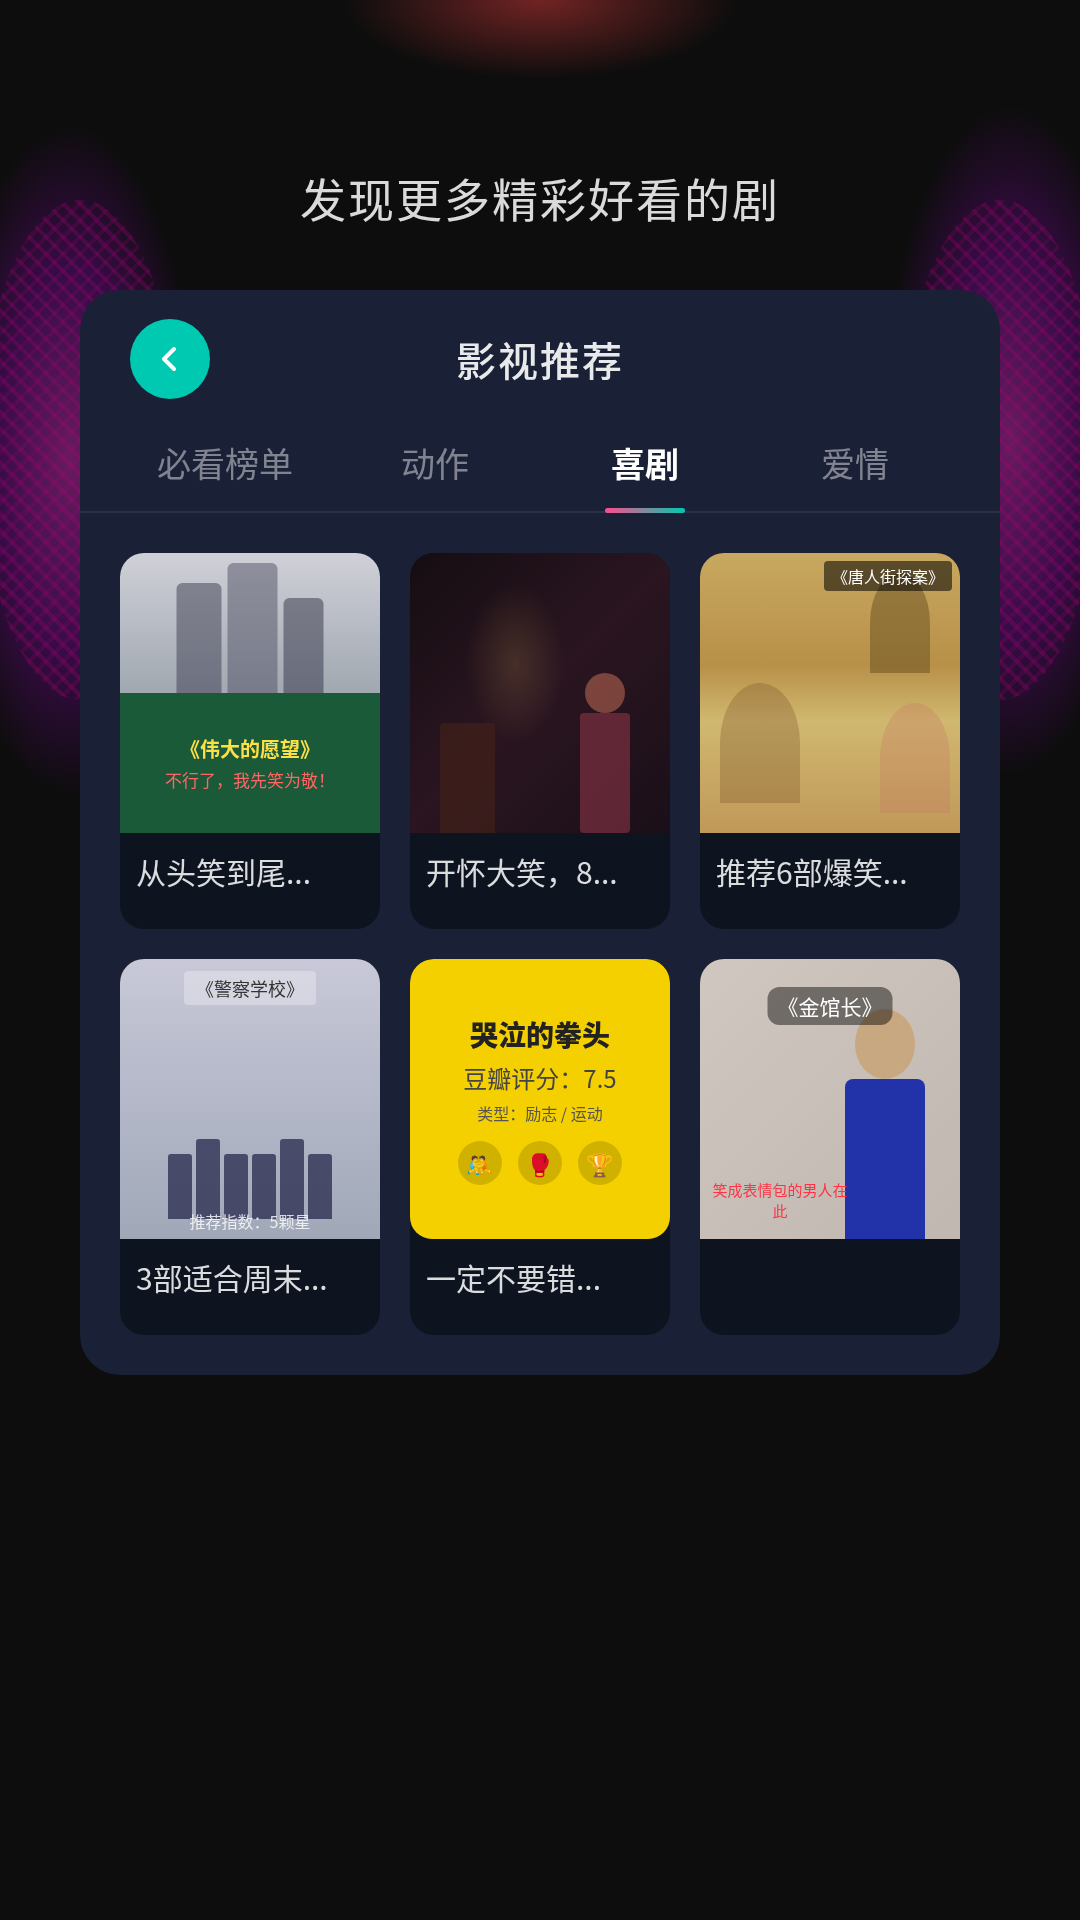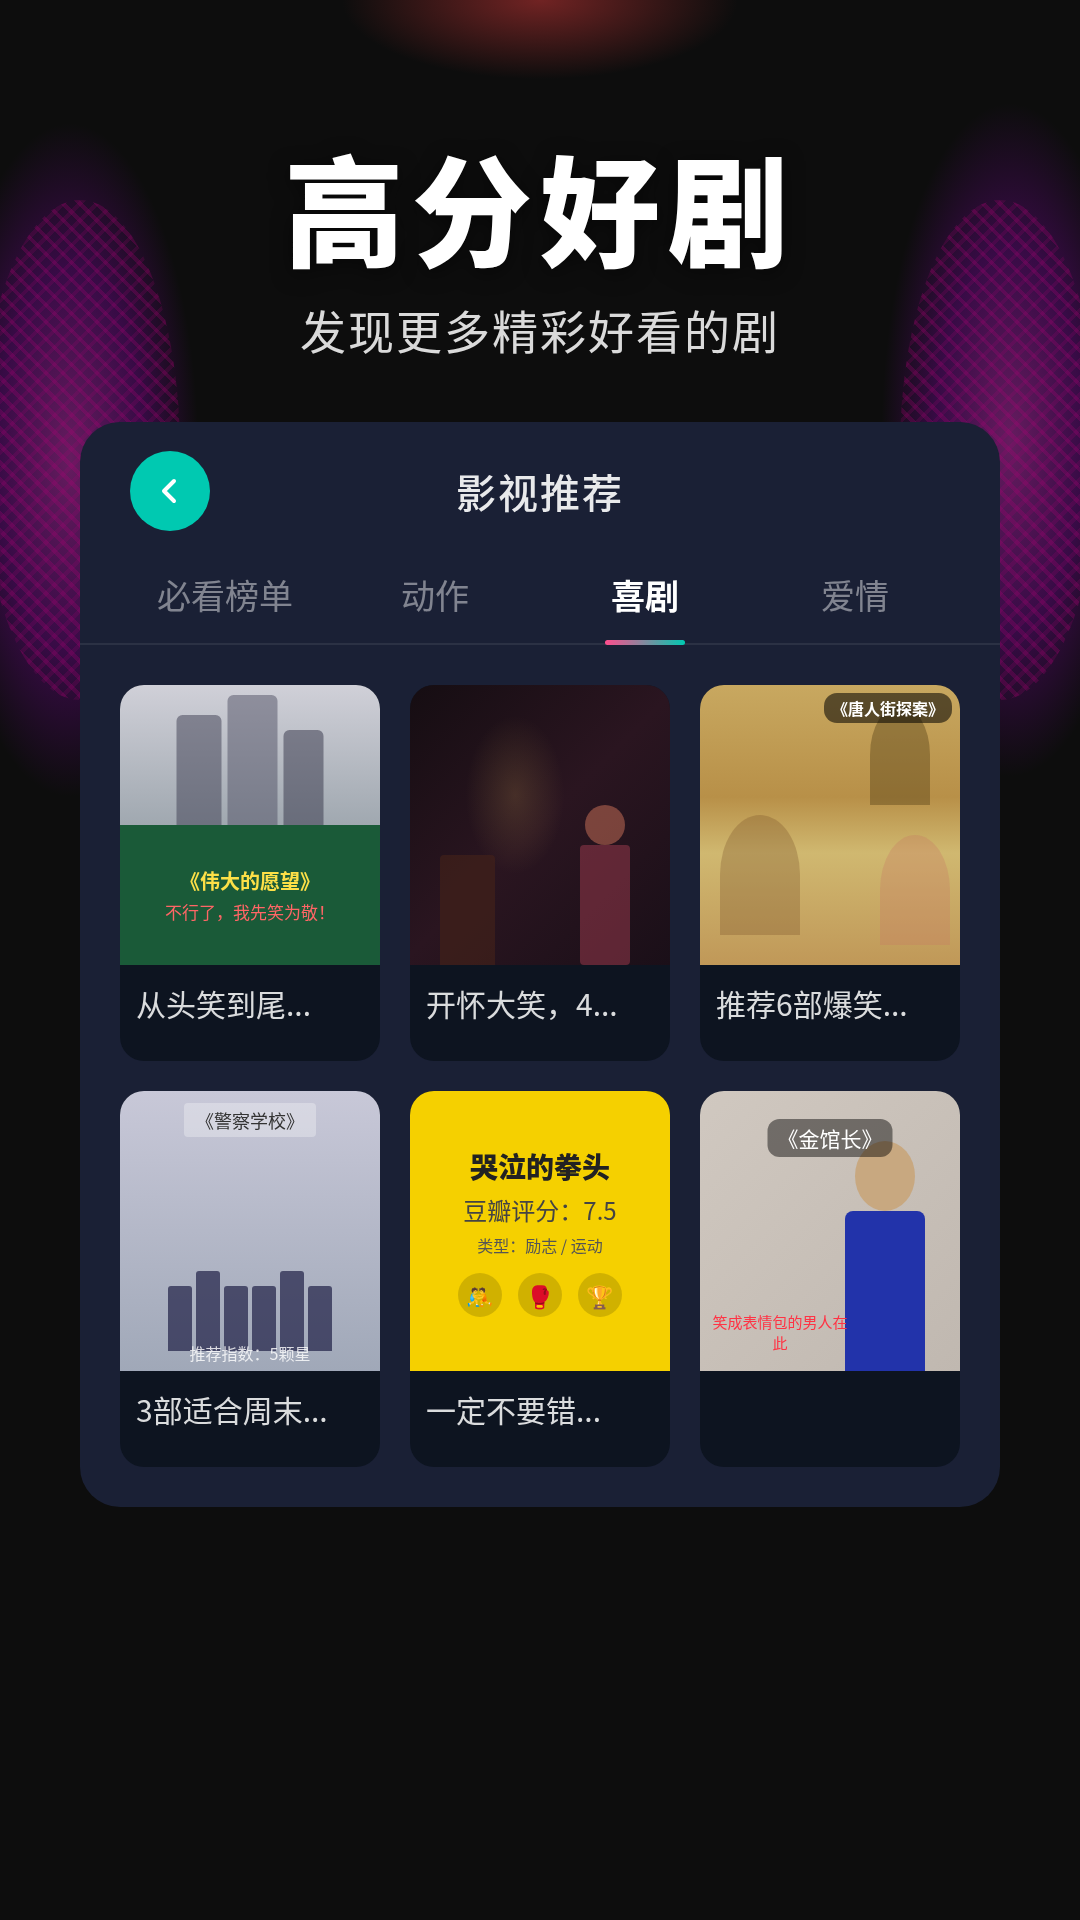--- a/index.html
+++ b/index.html
@@ -269,34 +269,34 @@
     .t3-p2 { position: absolute; bottom: 30px; left: 20px; width: 80px; height: 120px; background: rgba(120,80,40,0.3); border-radius: 50% 50% 0 0; }
     .t3-p3 { position: absolute; bottom: 20px; right: 10px; width: 70px; height: 110px; background: rgba(200,120,100,0.3); border-radius: 50% 50% 0 0; }
     .t3-tag {
       position: absolute;
       top: 8px;
       right: 8px;
       background: rgba(0,0,0,0.55);
       color: #fff;
       font-size: 16px;
       padding: 3px 8px;
-      border-radius: 13px;
-      font-weight: bold;
+      border-radius: 4px;
     }
 
     
     .t5-bg {
       width: 100%; height: 100%;
       background: #f5d000;
       display: flex;
       flex-direction: column;
       align-items: center;
       justify-content: center;
       gap: 6px;
       padding: 20px 14px;
+      border-radius: 22px;
     }
 
     
     .t6-bg {
       width: 100%; height: 100%;
       background: linear-gradient(135deg, #d0c8c0 0%, #c0b8b0 100%);
       position: relative;
       overflow: hidden;
     }
     .t6-person {
@@ -395,21 +395,20 @@
 
 <div class="bg-decor">
   <div class="bg-top-center"></div>
   <div class="bg-orb-left"></div>
   <div class="bg-orb-right"></div>
   <div class="bg-ball-left"></div>
   <div class="bg-ball-right"></div>
 </div>
 
 <div class="hero-section">
-  <h1 class="hero-title">高分好剧</h1>
   <p class="hero-subtitle">发现更多精彩好看的剧</p>
 </div>
 
 <div class="main-card">
 
   <div class="card-header">
     <div class="back-button">
       <svg viewBox="0 0 36 36" fill="none" xmlns="http://www.w3.org/2000/svg">
         <path d="M22 8L12 18L22 28" stroke="white" stroke-width="4" stroke-linecap="round" stroke-linejoin="round"></path>
       </svg>
@@ -449,21 +448,21 @@
           <div class="t2-bg">
             <div class="t2-light"></div>
             <div class="t2-door"></div>
             <div class="t2-figure">
               <div class="t2-f-head"></div>
               <div class="t2-f-body"></div>
             </div>
           </div>
         </div>
       </div>
-      <div class="video-caption">开怀大笑，4...</div>
+      <div class="video-caption">开怀大笑，8...</div>
     </div>
 
     <div class="video-card">
       <div class="video-thumb">
         <div class="thumb-scene">
           <div class="t3-bg">
             <div class="t3-p1"></div>
             <div class="t3-p2"></div>
             <div class="t3-p3"></div>
             <div class="t3-tag">《唐人街探案》</div>

